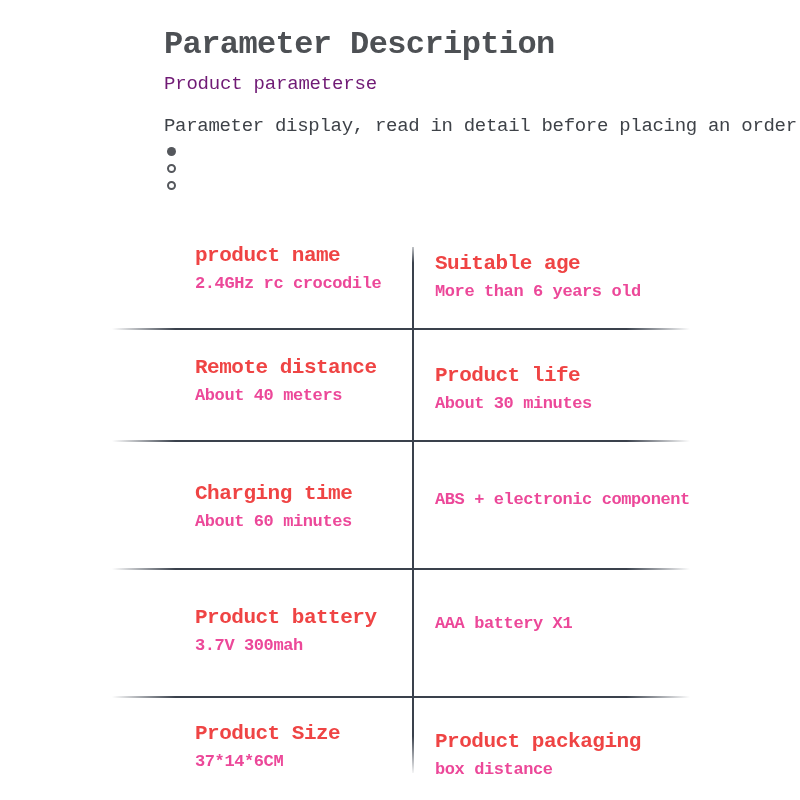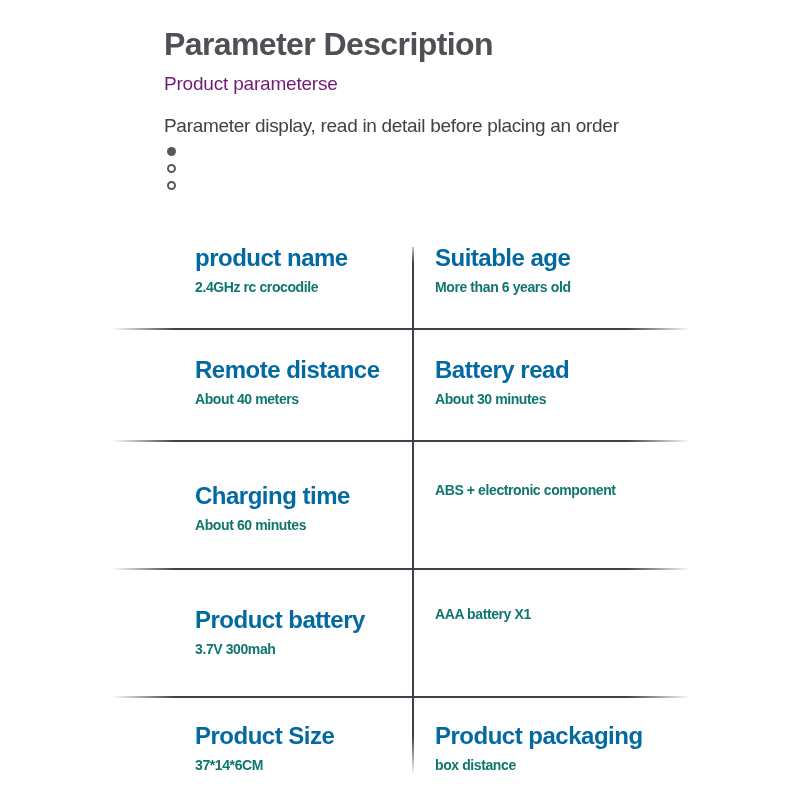--- a/index.html
+++ b/index.html
@@ -1,21 +1,21 @@
 <!DOCTYPE html>
 <html><head>
 <meta charset="utf-8">
 <style>
   * { margin:0; padding:0; box-sizing:border-box; }
   html,body { background:#ffffff; }
   .page {
     position:relative;
     width:800px; height:800px;
     background:#ffffff;
-    font-family:Liberation Sans, sans-serif;
+    font-family:Liberation Mono, monospace;
     overflow:hidden;
   }
   .page-title {
     position:absolute; left:164px; top:26px;
     font-size:32px; font-weight:600; letter-spacing:-0.6px;
     color:#4d5054;
   }
   .page-subtitle {
     position:absolute; left:164px; top:73px;
     font-size:19px; font-weight:400; letter-spacing:-0.2px;
@@ -53,28 +53,28 @@
   .hline-4 { top:696px; }
 
   .row { position:absolute; left:0; right:0; }
   .row-1 { top:244px; }
   .row-2 { top:356px; }
   .row-3 { top:482px; }
   .row-4 { top:606px; }
   .row-5 { top:722px; }
   .cell { position:absolute; top:0; width:215px; white-space:nowrap; }
   .cell-left  { left:195px; }
-  .cell-right { left:435px; }
+  .cell-right { left:435px;margin-top:8px; }
   .param-label {
-    font-size:24px; font-weight:600; letter-spacing:-0.5px;
-    color:#0369a1; margin-bottom:7px;
+    font-size:21px; font-weight:600; letter-spacing:-0.5px;
+    color:#ef4444; margin-bottom:7px;
   }
   .param-value {
-    font-size:14px; font-weight:600; letter-spacing:-0.4px;
-    color:#0f766e;
+    font-size:17px; font-weight:600; letter-spacing:-0.4px;
+    color:#ec4899;
   }
 </style>
 </head>
 <body>
 
 <div class="page">
 
   <h1 class="page-title">Parameter Description</h1>
 
   <div class="page-subtitle">Product parameterse</div>
@@ -105,21 +105,21 @@
         <div class="param-value">More than 6 years old</div>
       </div>
     </div>
 
     <div class="row row-2">
       <div class="cell cell-left">
         <div class="param-label">Remote distance</div>
         <div class="param-value">About 40 meters</div>
       </div>
       <div class="cell cell-right">
-        <div class="param-label">Battery read</div>
+        <div class="param-label">Product life</div>
         <div class="param-value">About 30 minutes</div>
       </div>
     </div>
 
     <div class="row row-3">
       <div class="cell cell-left">
         <div class="param-label">Charging time</div>
         <div class="param-value">About 60 minutes</div>
       </div>
       <div class="cell cell-right">

